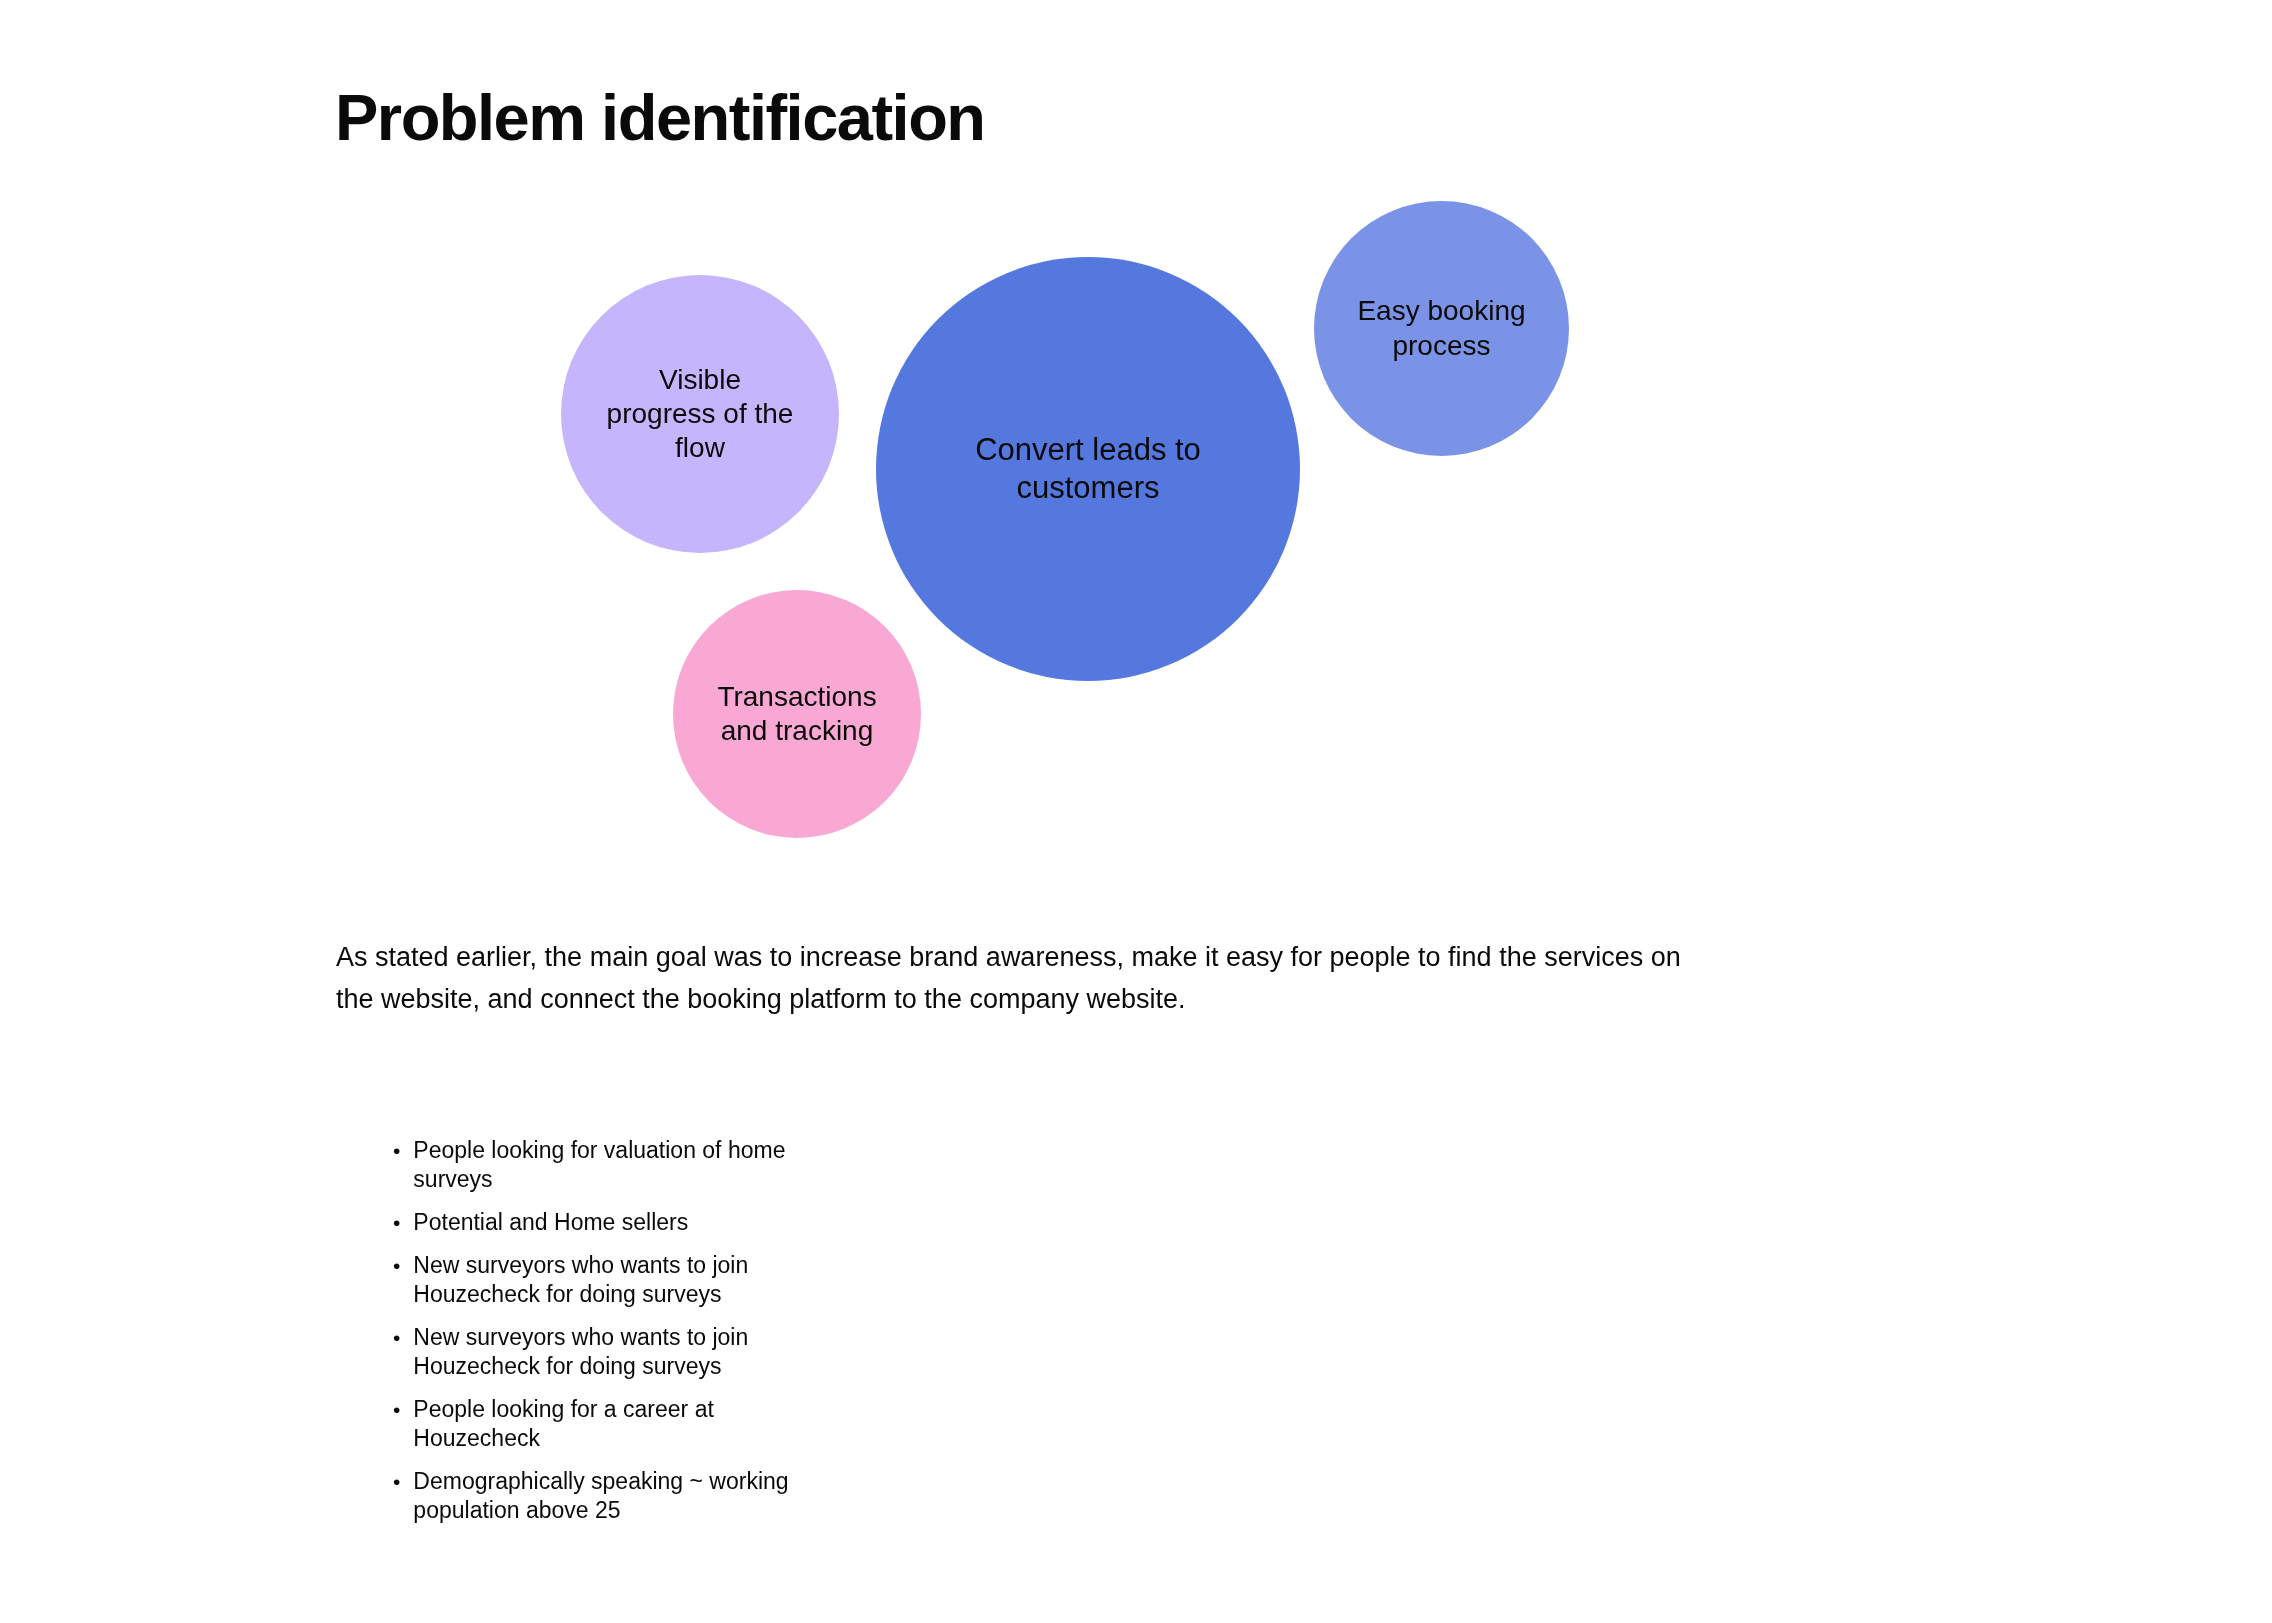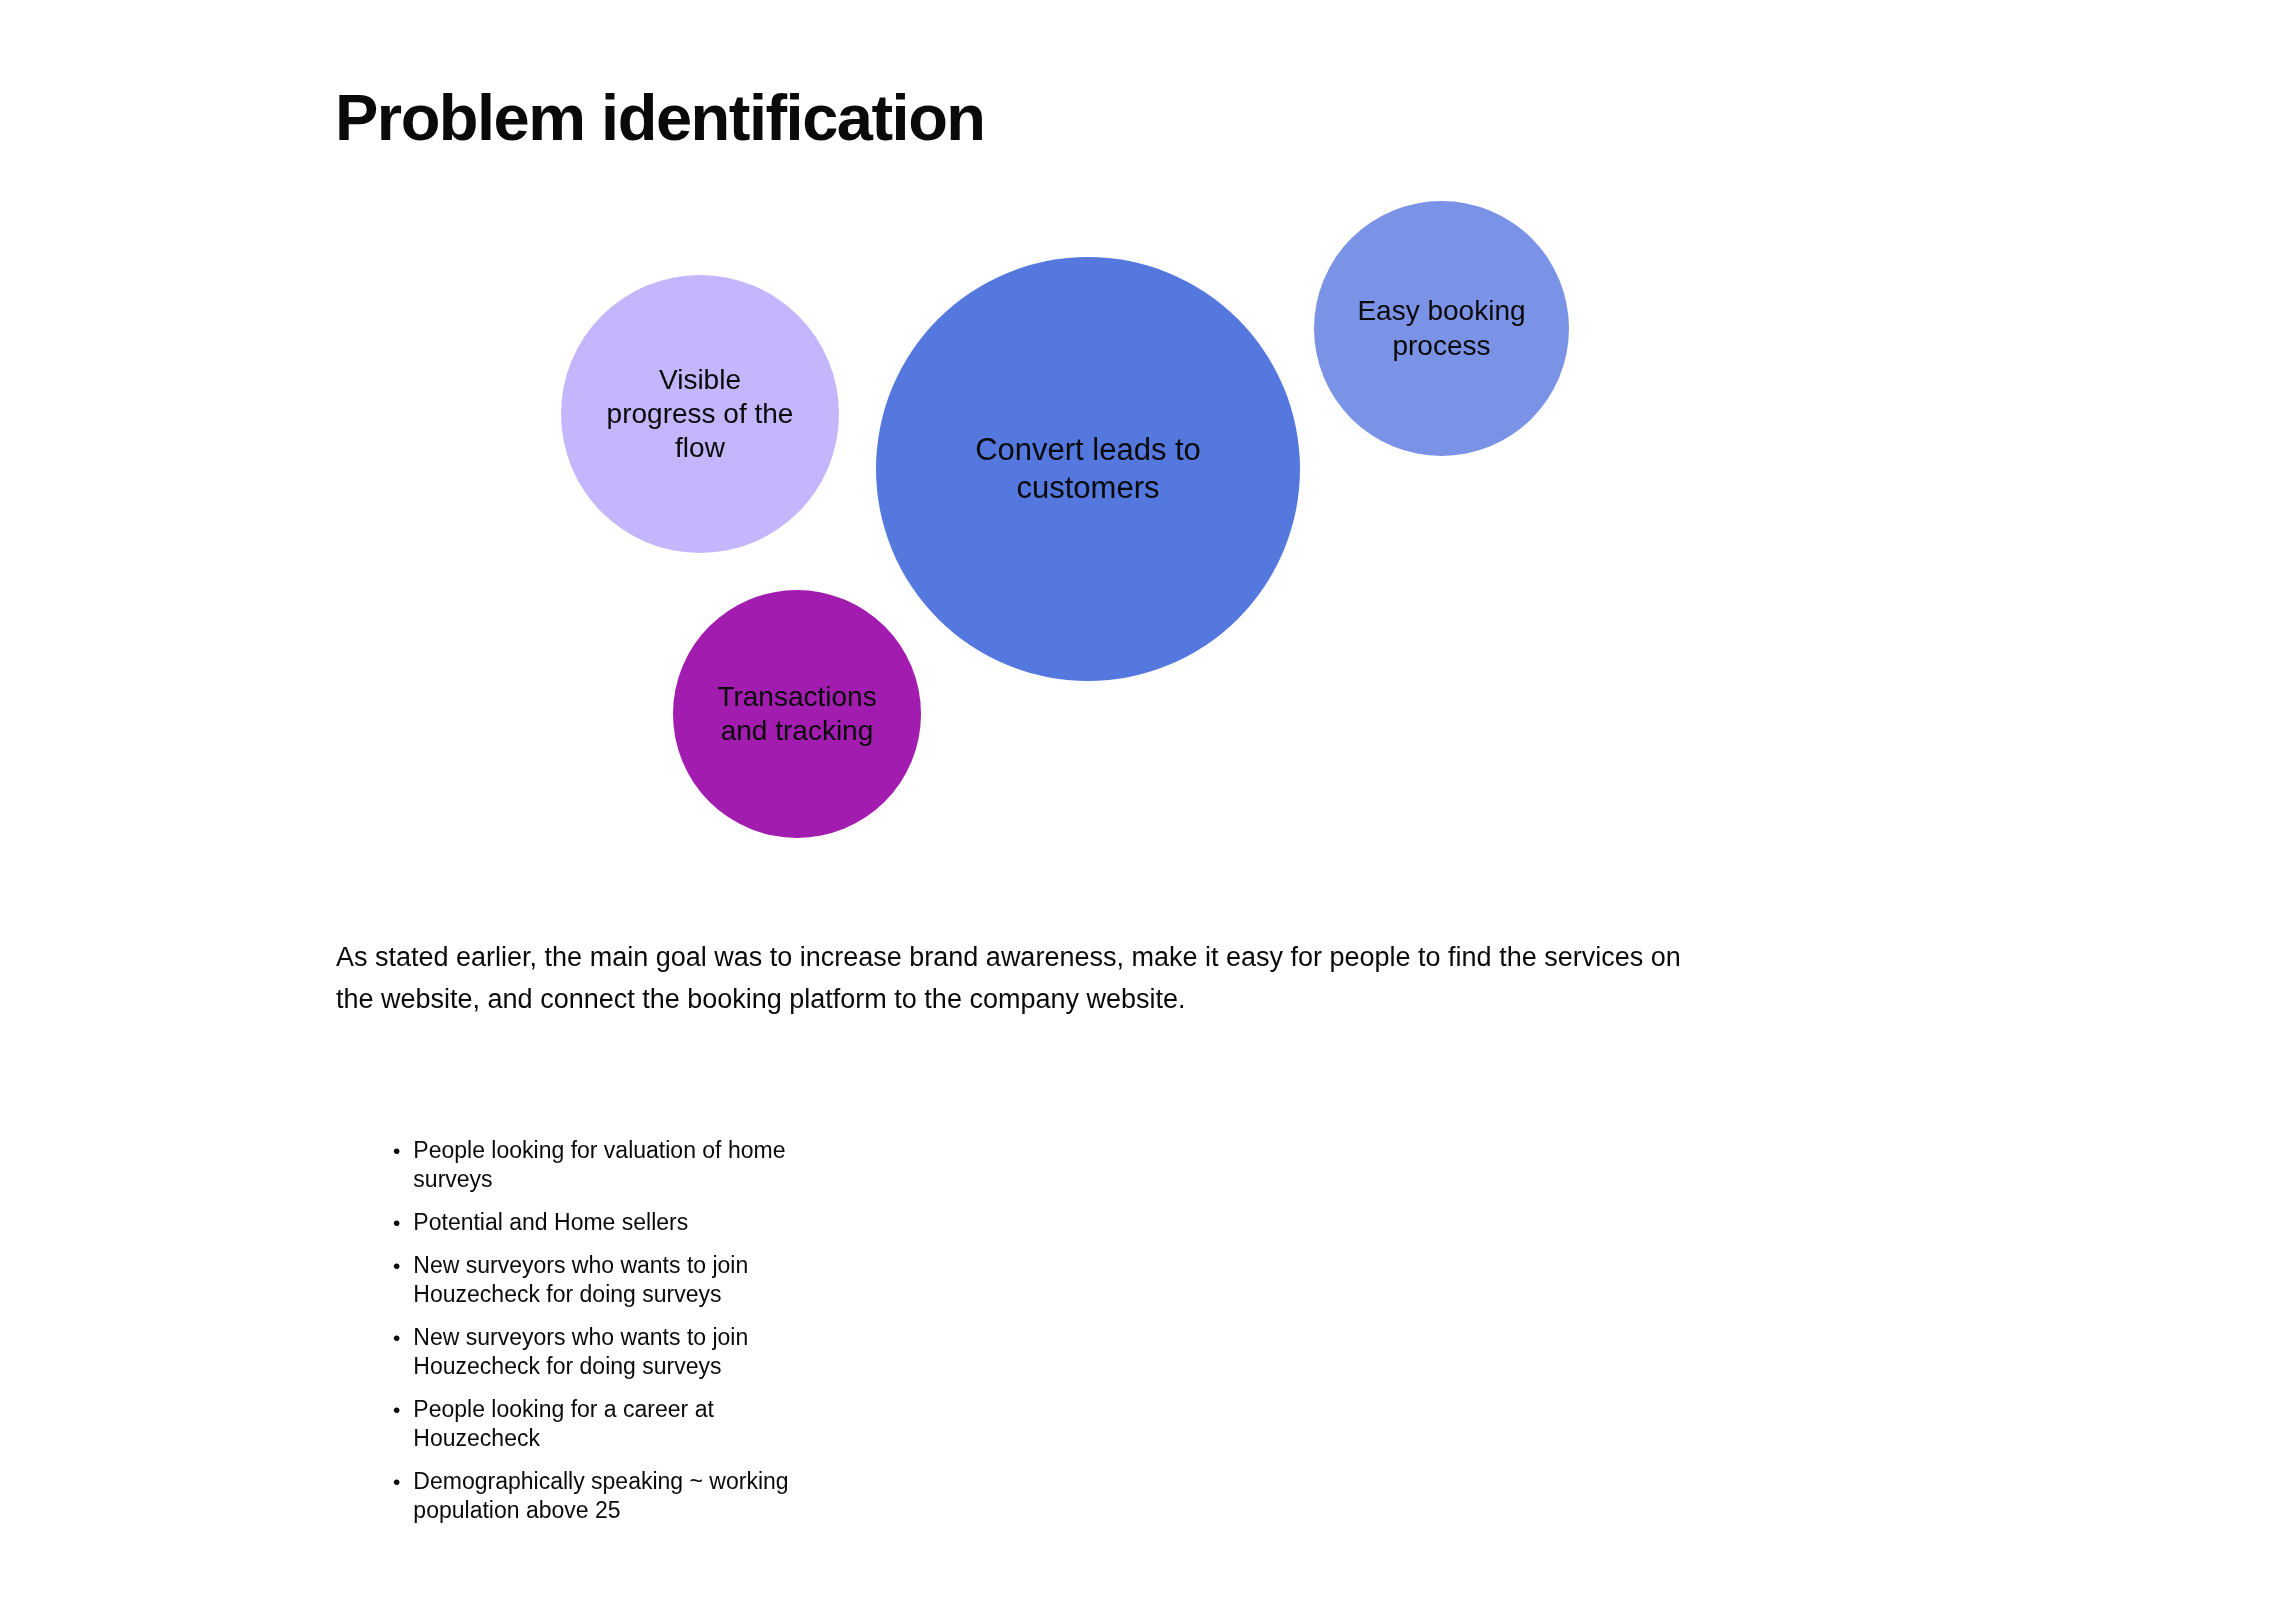--- a/index.html
+++ b/index.html
@@ -114,21 +114,21 @@
 flow</span>
     </div>
     <div class="bubble bubble-convert" style="background-color: rgb(85, 120, 223);">
       <span class="bubble-label">Convert leads to
 customers</span>
     </div>
     <div class="bubble bubble-easy" style="background-color: rgb(123, 147, 231);">
       <span class="bubble-label">Easy booking
 process</span>
     </div>
-    <div class="bubble bubble-transactions" style="background-color: #a21caf;">
+    <div class="bubble bubble-transactions" style="background-color: #f9a8d4;">
       <span class="bubble-label">Transactions
 and tracking</span>
     </div>
   </div>
 
   <p class="intro">As stated earlier, the main goal was to increase brand awareness, make it easy for people to find the services on
 the website, and connect the booking platform to the company website.</p>
 
   <section class="users">
     <ul class="users-list">

